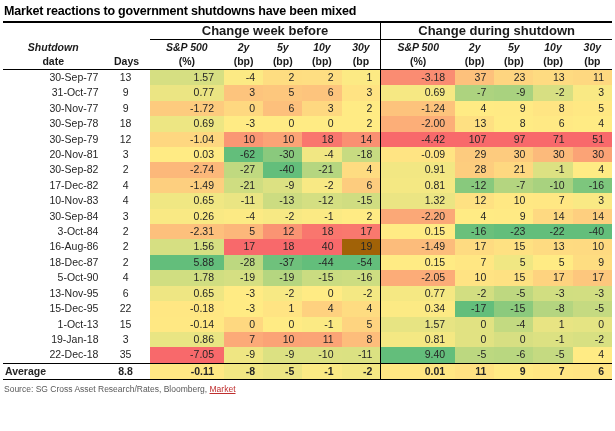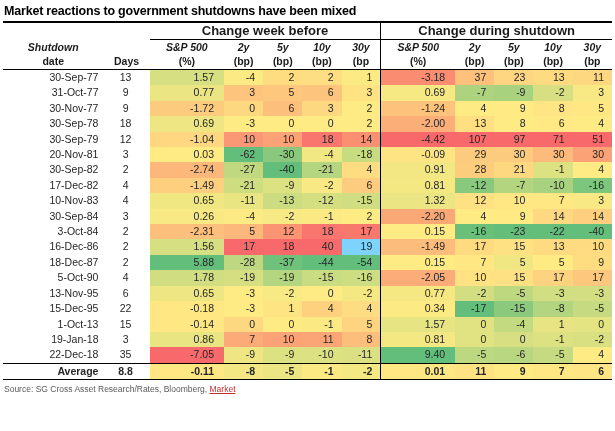--- a/index.html
+++ b/index.html
@@ -27,21 +27,21 @@
   tr.h2 th { border-bottom:1.5px solid #000; }
   td {
     height:15.4px; line-height:15.4px; padding:0 8px 0 0;
     text-align:right; white-space:nowrap; overflow:hidden;
   }
   td.date-cell { padding-right:5px; }
   td.days-cell { text-align:center; padding-right:2px; }
   td.sp-cell  { padding-right:10px; }
   tr.summary td { font-weight:bold; }
   tr.summary-first td { border-top:1.3px solid #000; }
-  tr.summary td.date-cell { text-align:right; padding-left:2px; }
+  tr.summary td.date-cell { text-align:left; padding-left:2px; }
   .source {
     font-size:8.5px; color:#595959; padding:4px 0 0 4px; white-space:nowrap;
   }
   .source a { color:#bf2e2e; text-decoration:underline; cursor:pointer; }
 </style>
 </head>
 <body>
 
 <div class="title">Market reactions to government shutdowns have been mixed</div>
 
@@ -244,27 +244,27 @@
         <td class="bp-cell" style="background: rgb(250, 148, 115);">12</td>
         <td class="bp-cell" style="background: rgb(249, 118, 110);">18</td>
         <td class="bp-cell" style="background: rgb(249, 120, 110);">17</td>
         <td class="sp-cell divl" style="background: rgb(255, 235, 132);">0.15</td>
         <td class="bp-cell" style="background: rgb(106, 192, 123);">-16</td>
         <td class="bp-cell" style="background: rgb(99, 190, 123);">-23</td>
         <td class="bp-cell" style="background: rgb(99, 190, 123);">-22</td>
         <td class="bp-cell" style="background: rgb(99, 190, 123);">-40</td>
       </tr>
       <tr>
-        <td class="date-cell">16-Dec-86</td>
+        <td class="date-cell">16-Aug-86</td>
         <td class="days-cell">2</td>
         <td class="sp-cell" style="background: rgb(214, 223, 130);">1.56</td>
         <td class="bp-cell" style="background: rgb(248, 105, 107);">17</td>
         <td class="bp-cell" style="background: rgb(248, 105, 107);">18</td>
         <td class="bp-cell" style="background: rgb(248, 105, 107);">40</td>
-        <td class="bp-cell" style="background: #7dd3fc;">19</td>
+        <td class="bp-cell" style="background: #a16207;">19</td>
         <td class="sp-cell divl" style="background: rgb(252, 188, 123);">-1.49</td>
         <td class="bp-cell" style="background: rgb(254, 219, 129);">17</td>
         <td class="bp-cell" style="background: rgb(254, 225, 130);">15</td>
         <td class="bp-cell" style="background: rgb(254, 219, 129);">13</td>
         <td class="bp-cell" style="background: rgb(254, 218, 129);">10</td>
       </tr>
       <tr>
         <td class="date-cell">18-Dec-87</td>
         <td class="days-cell">2</td>
         <td class="sp-cell" style="background: rgb(99, 190, 123);">5.88</td>

